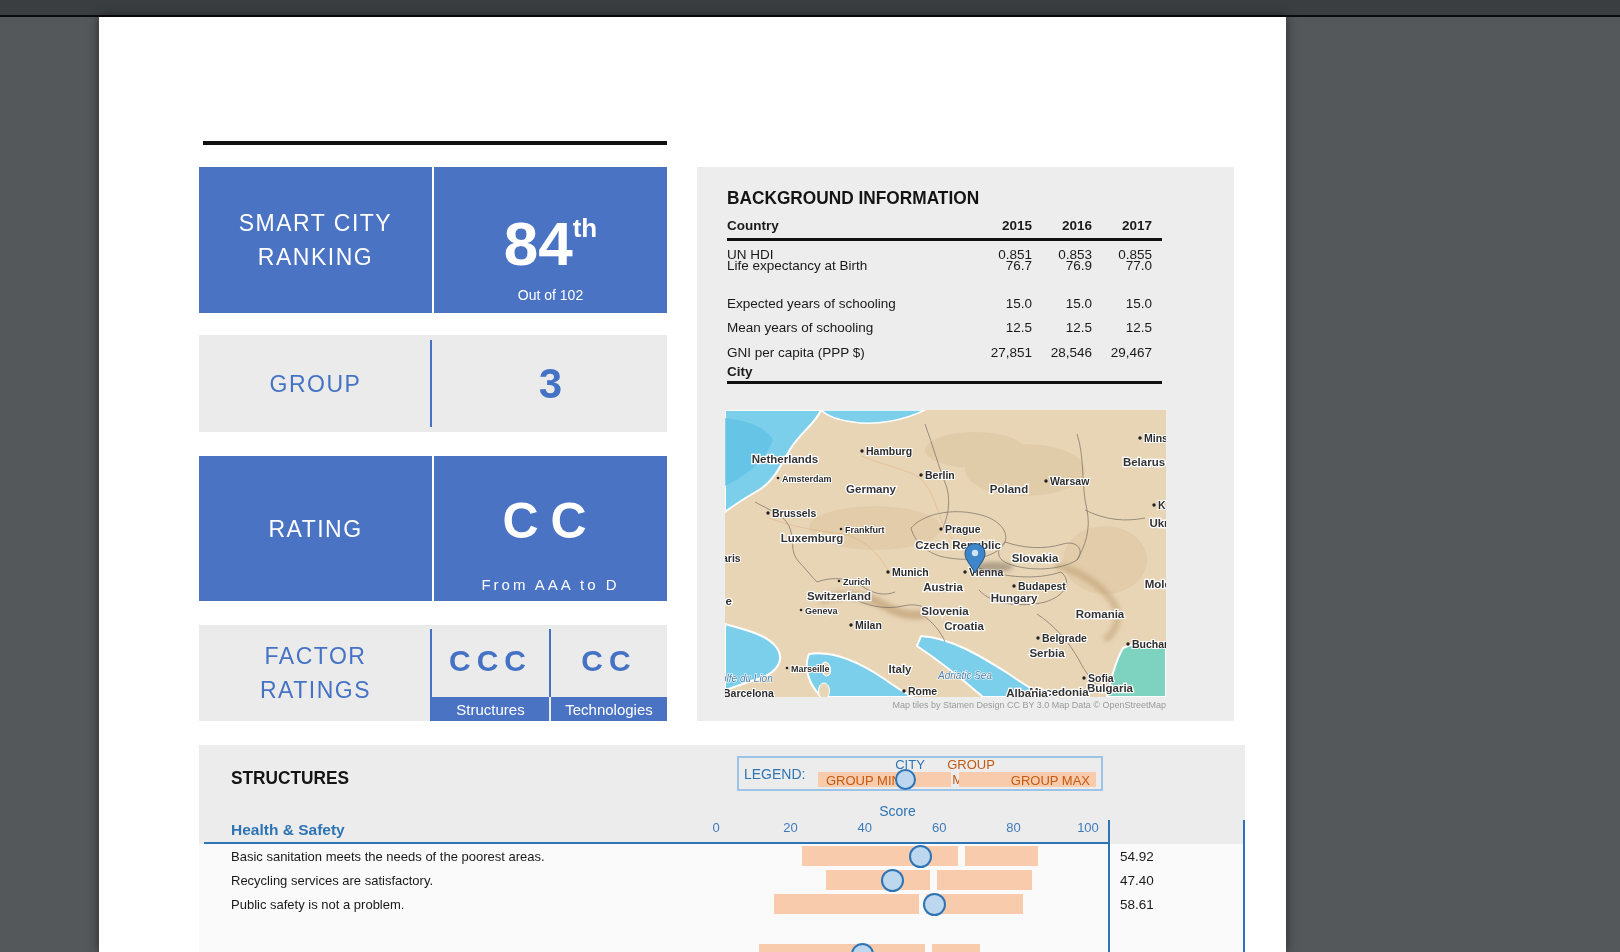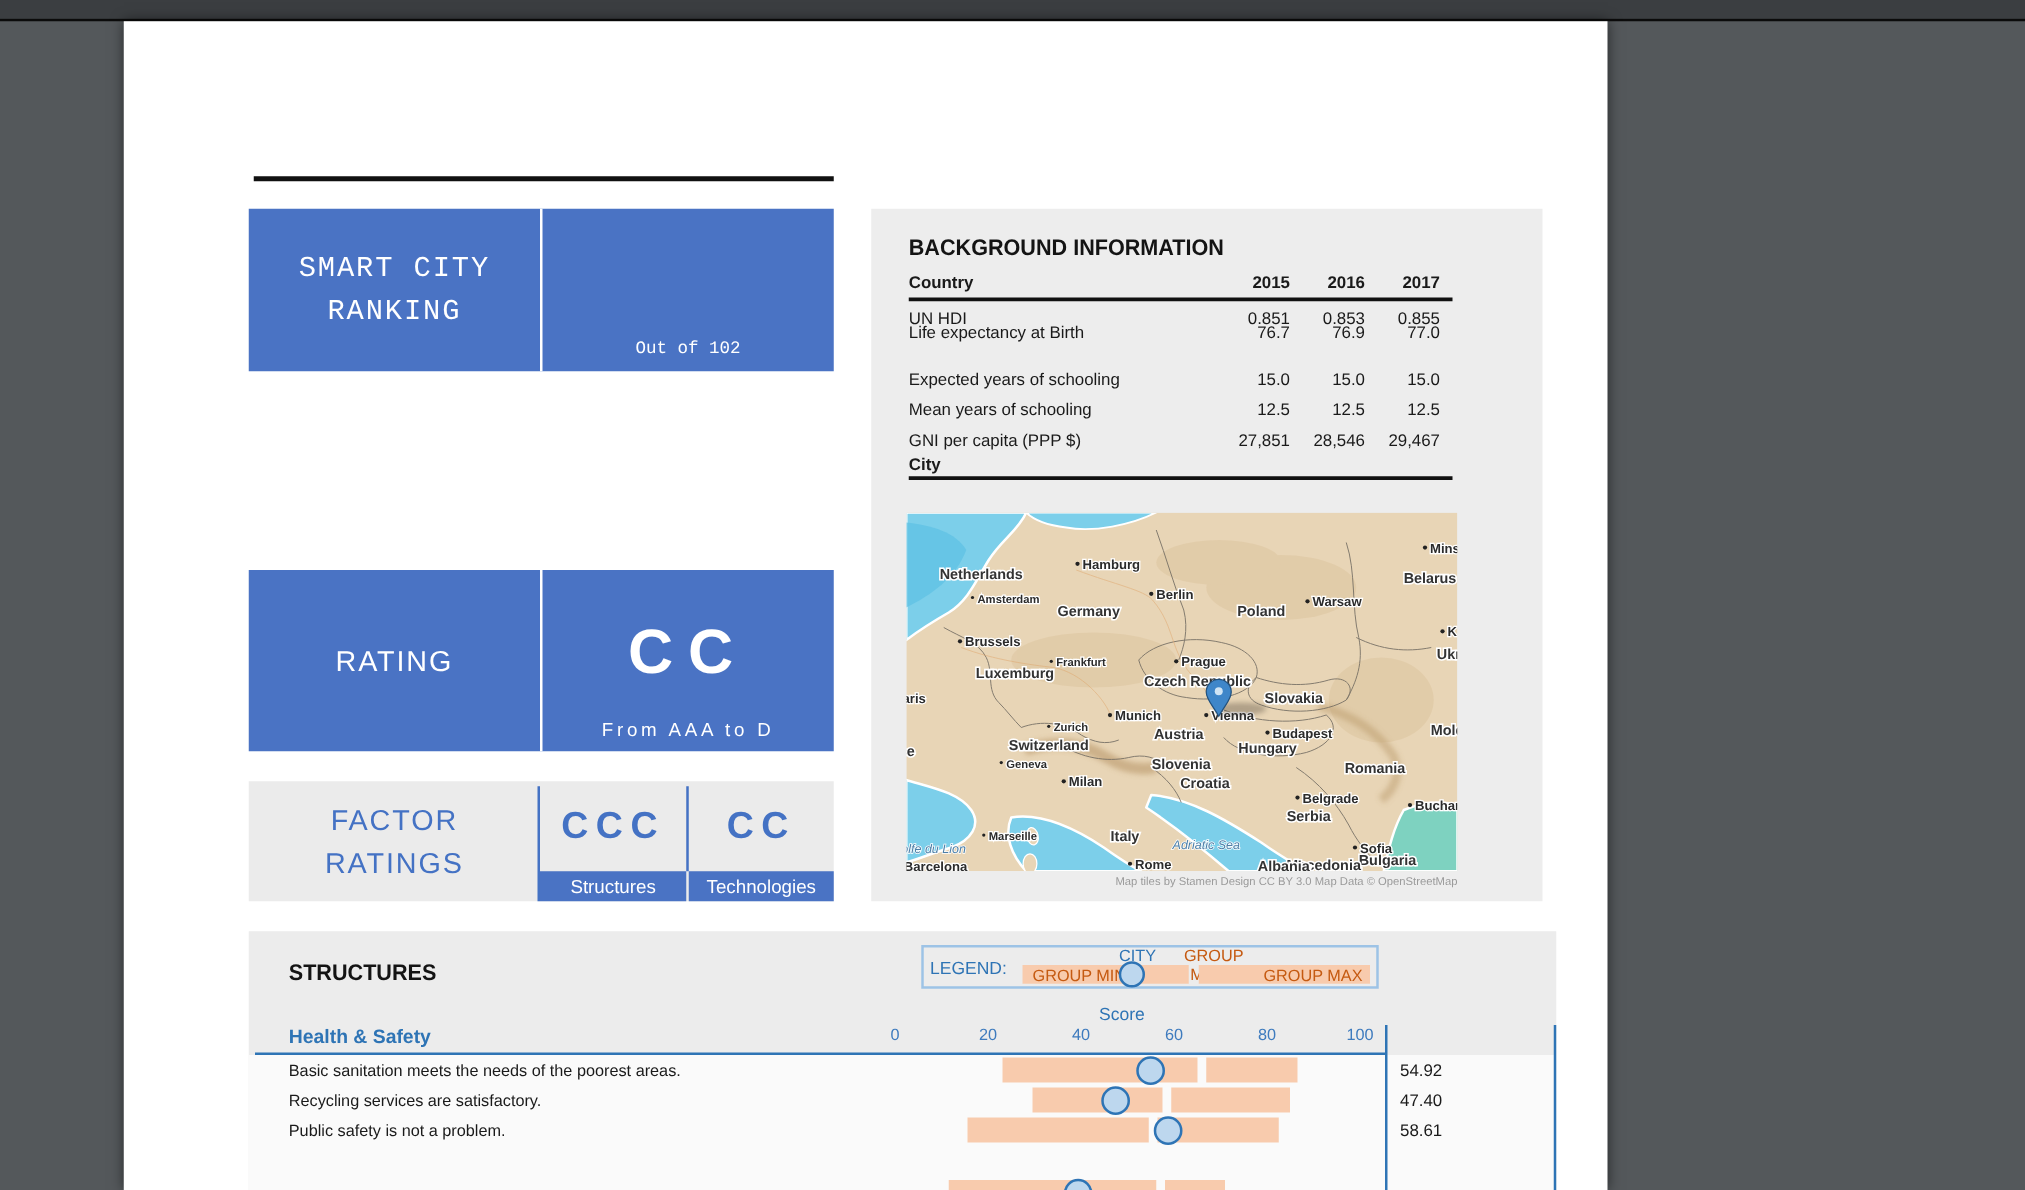--- a/index.html
+++ b/index.html
@@ -83,33 +83,41 @@
 </head>
 <body>
 
 <div id="stage">
   <div class="abs" id="topbar"></div>
   <div class="abs" id="topline"></div>
   <div class="abs" id="page"></div>
 
   <div class="abs" id="title-rule"></div>
 
-  <div class="abs card blue-card" style="top:167px;height:130px;font-family:Liberation Mono, monospace;">
+  <div class="abs card blue-card" style="top:167px;height:146px;">
     <div class="card-label" id="rank-label">
         <div>
           <div>SMART CITY</div>
           <div>RANKING</div>
         </div>
       </div>
     <div class="vdiv-white"></div>
     <div class="card-value-wrap">
+      <div id="rank-value"><span>84</span><sup>th</sup></div>
       <div id="rank-sub">Out of 102</div>
     </div>
   </div>
 
+  <div class="abs card gray-card" style="top:335px;height:97px;">
+    <div class="card-label">GROUP</div>
+    <div class="vdiv-blue" style="left:231px;top:5px;height:87px;"></div>
+    <div class="card-value-wrap">
+      <div id="group-value">3</div>
+    </div>
+  </div>
 
   <div class="abs card blue-card" style="top:456px;height:145px;">
     <div class="card-label">RATING</div>
     <div class="vdiv-white"></div>
     <div class="card-value-wrap">
       <div id="rating-value">CC</div>
       <div id="rating-sub">From AAA to D</div>
     </div>
   </div>
 

